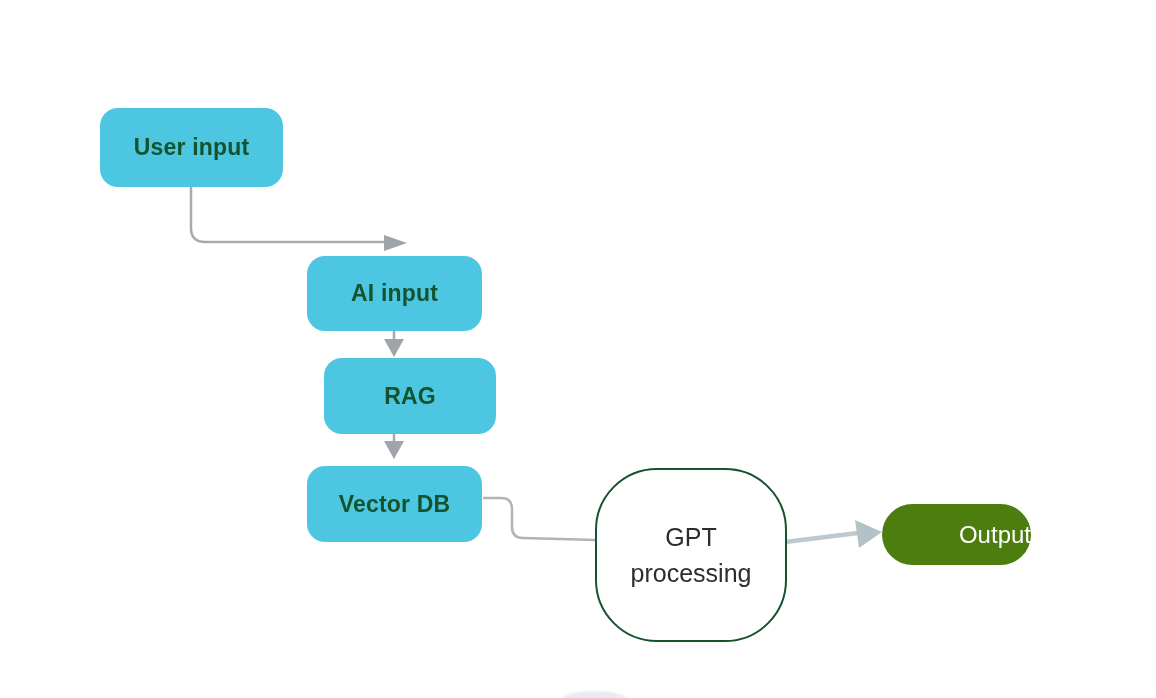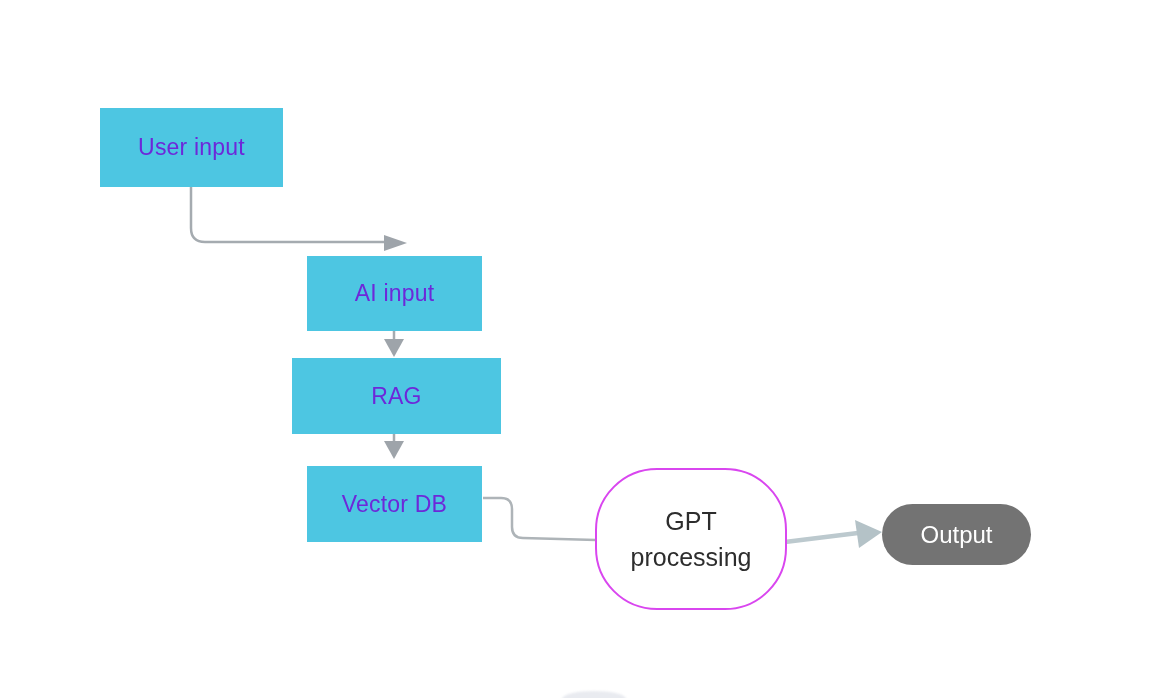--- a/index.html
+++ b/index.html
@@ -26,48 +26,49 @@
   .node {
     position: absolute;
     display: flex;
     align-items: center;
     justify-content: center;
     box-sizing: border-box;
     text-align: center;
   }
   .node-box {
     background: #4dc6e2;
-    border-radius: 0;
-    color: #6d28d9;
+    border-radius: 18px;
+    color: #14532d;
     font-size: 23px;
-    font-weight: 400;
+    font-weight: 700;
     letter-spacing: 0.2px;
   }
   #node-user-input { left: 100px; top: 108px; width: 183px; height: 79px; }
   #node-ai-agent   { left: 307px; top: 256px; width: 175px; height: 75px; }
-  #node-rag        { left: 292px; top: 358px; width: 209px; height: 76px; }
+  #node-rag        { left: 324px; top: 358px; width: 172px; height: 76px; }
   #node-vector-db  { left: 307px; top: 466px; width: 175px; height: 76px; }
   #node-gpt {
-    left: 595px; top: 468px; width: 192px; height: 142px;
+    left: 595px; top: 468px; width: 192px; height: 174px;
     background: #ffffff;
-    border: 2px solid #d946ef;
+    border: 2px solid #14532d;
     border-radius: 62px;
     color: #2d2d2d;
     font-size: 25px;
     line-height: 1.45;
     flex-direction: column;
   }
   #node-gpt span { display: block; }
   #node-output {
     left: 882px; top: 504px; width: 149px; height: 61px;
-    background: #737373;
+    background: #4d7c0f;
     border-radius: 31px;
     color: #ffffff;
     font-size: 24px;
     font-weight: 400;
+    justify-content: flex-end;
   }
   #partial-shape-bottom {
     position: absolute;
     left: 562px; top: 691px;
     width: 64px; height: 16px;
     background: #e9ebf0;
     border-radius: 50%;
     filter: blur(1px);
   }
 </style>

